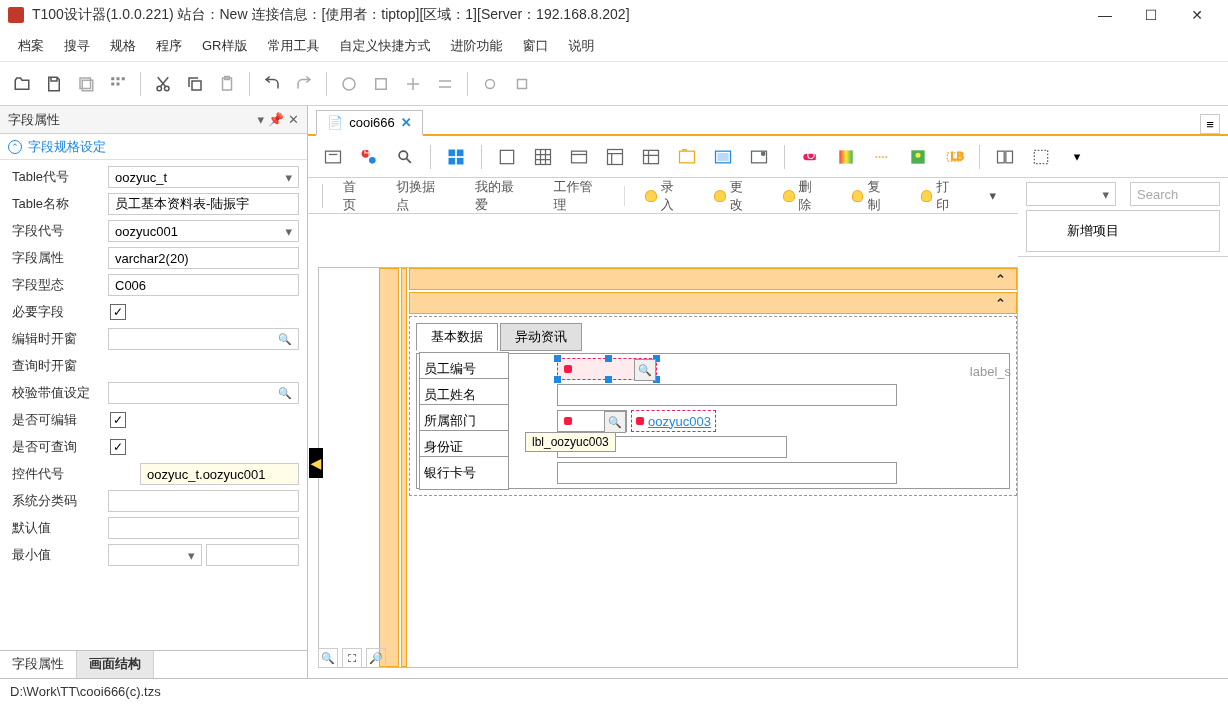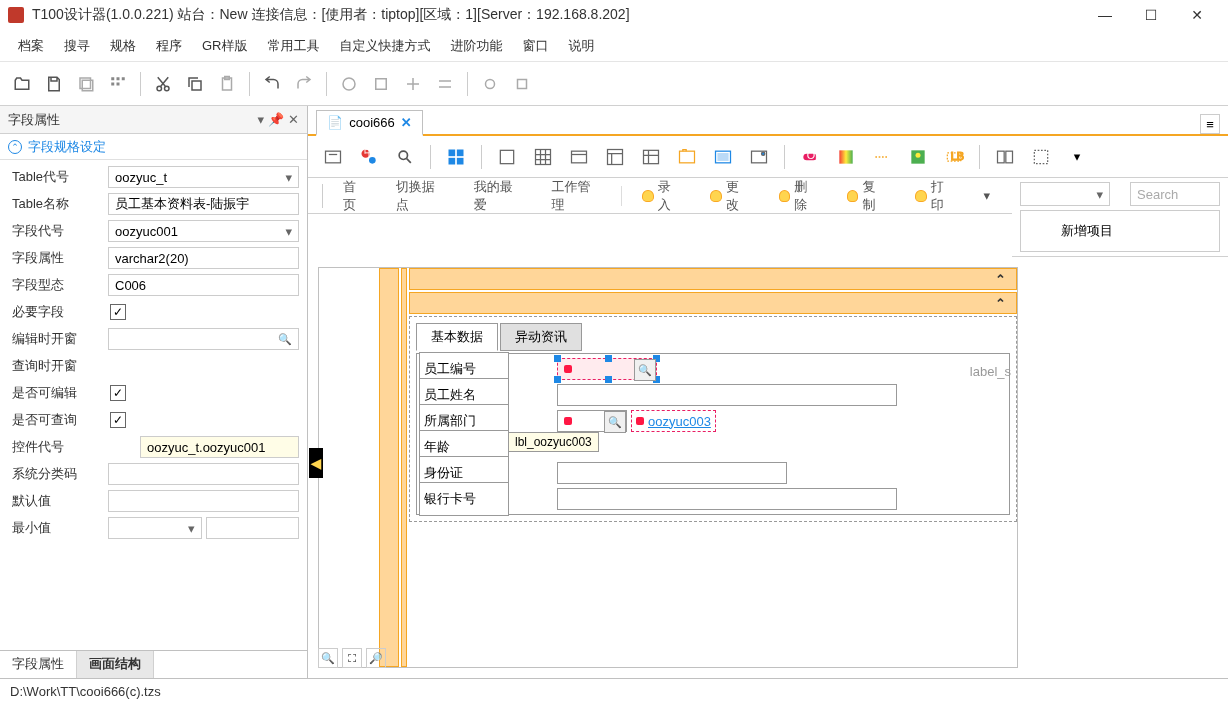--- a/index.html
+++ b/index.html
@@ -87,21 +87,21 @@
 
 .form-fields { border: 1px solid #999; padding: 2px; }
 .field-row { display: flex; align-items: center; height: 26px; gap: 4px; }
 .field-label { width: 90px; border: 1px solid #999; height: 22px; display: flex; align-items: center; padding: 16px 4px; background: #fff; }
 .field-input { width: 140px; height: 22px; border: 1px solid #999; background: #fff; position: relative; }
 .field-input.selected { border: 1px dashed #e91e63; background: #ffebee; }
 .sel-handle { position: absolute; width: 7px; height: 7px; background: #1e88e5; }
 .field-search-btn { width: 22px; height: 22px; border: 1px solid #999; display: flex; align-items: center; justify-content: center; background: #f0f0f0; font-size: 11px; }
 .field-red-dot { width: 8px; height: 8px; background: #ff1744; border-radius: 2px; display: inline-block; }
 .extra-label { border: 1px dashed #e91e63; padding: 0 4px; height: 22px; display: flex; align-items: center; color: #1e88e5; text-decoration: underline; }
-.tooltip { position: absolute; background: #fffde7; border: 1px solid #999; padding: 2px 6px; font-size: 12px; left: 91px; top: 78px; z-index: 10; }
+.tooltip { position: absolute; background: #fffde7; border: 1px solid #999; padding: 2px 6px; font-size: 12px; left: 108px; top: 78px; z-index: 10; }
 
 .collapse-tab { position: absolute; left: -10px; top: 180px; width: 14px; height: 30px; background: #000; color: #ffd54f; display: flex; align-items: center; justify-content: center; font-size: 14px; }
 
 .zoom-bar { position: absolute; left: 10px; bottom: 10px; display: flex; gap: 4px; }
 .zoom-btn { width: 20px; height: 20px; border: 1px solid #ccc; display: flex; align-items: center; justify-content: center; cursor: pointer; font-size: 11px; }
 
 .label-s { position: absolute; right: 6px; top: 96px; color: #999; }
 
 
 .statusbar { height: 26px; border-top: 1px solid #c0c0c0; display: flex; align-items: center; padding: 0 10px; background: #fff; color: #333; }
@@ -262,20 +262,24 @@
       <div class="prop-row">
           <div class="prop-label">必要字段</div>
           <div class="prop-check">✓</div>
         </div>
       <div class="prop-row">
           <div class="prop-label">编辑时开窗</div>
           <div class="prop-value prop-search"></div>
         </div>
       <div class="prop-row">
           <div class="prop-label">查询时开窗</div>
+        </div>
+      <div class="prop-row">
+          <div class="prop-label">校验带值设定</div>
+          <div class="prop-value prop-search"></div>
         </div>
       <div class="prop-row">
           <div class="prop-label">是否可编辑</div>
           <div class="prop-check">✓</div>
         </div>
       <div class="prop-row">
           <div class="prop-label">是否可查询</div>
           <div class="prop-check">✓</div>
         </div>
       <div class="prop-row">
@@ -464,21 +468,21 @@
             <span class="bulb"></span>
             <span>复制</span>
           </div>
         <div class="nav-item">
             <span class="bulb"></span>
             <span>打印</span>
           </div>
         <div class="nav-item">▾</div>
       </div>
       <div style="padding:4px 8px;border-bottom:1px solid #d0d0d0;">
-        <div style="display:flex;gap:20px;border-radius:6px;">
+        <div style="display:flex;gap:14px;border-radius:6px;">
           <div class="combo"></div>
           <div class="search-box">Search</div>
         </div>
         <div class="add-btn">新增项目</div>
       </div>
     </div>
 
     <div class="canvas-area">
       <div class="canvas-inner">
         <div class="vertical-strip"></div>
@@ -516,23 +520,20 @@
               <div class="field-row">
                 <div class="field-label">所属部门</div>
                 <div style="width:40px"></div>
                 <div class="field-input" style="width:70px;position:relative"><span class="field-red-dot" style="margin:6px"></span><div class="field-search-btn" style="position:absolute;right:0;top:0">🔍</div></div>
                 <div class="extra-label">
                     <span class="field-red-dot" style="margin-right:4px"></span>
                     <span>oozyuc003</span>
                   </div>
               </div>
               <div class="field-row">
-                <div class="field-label">年龄</div>
-              </div>
-              <div class="field-row">
                 <div class="field-label">身份证</div>
                 <div style="width:40px"></div>
                 <div class="field-input" style="width:230px"></div>
               </div>
               <div class="field-row">
                 <div class="field-label">银行卡号</div>
                 <div style="width:40px"></div>
                 <div class="field-input" style="width:340px"></div>
               </div>
               <div class="tooltip">lbl_oozyuc003</div>

